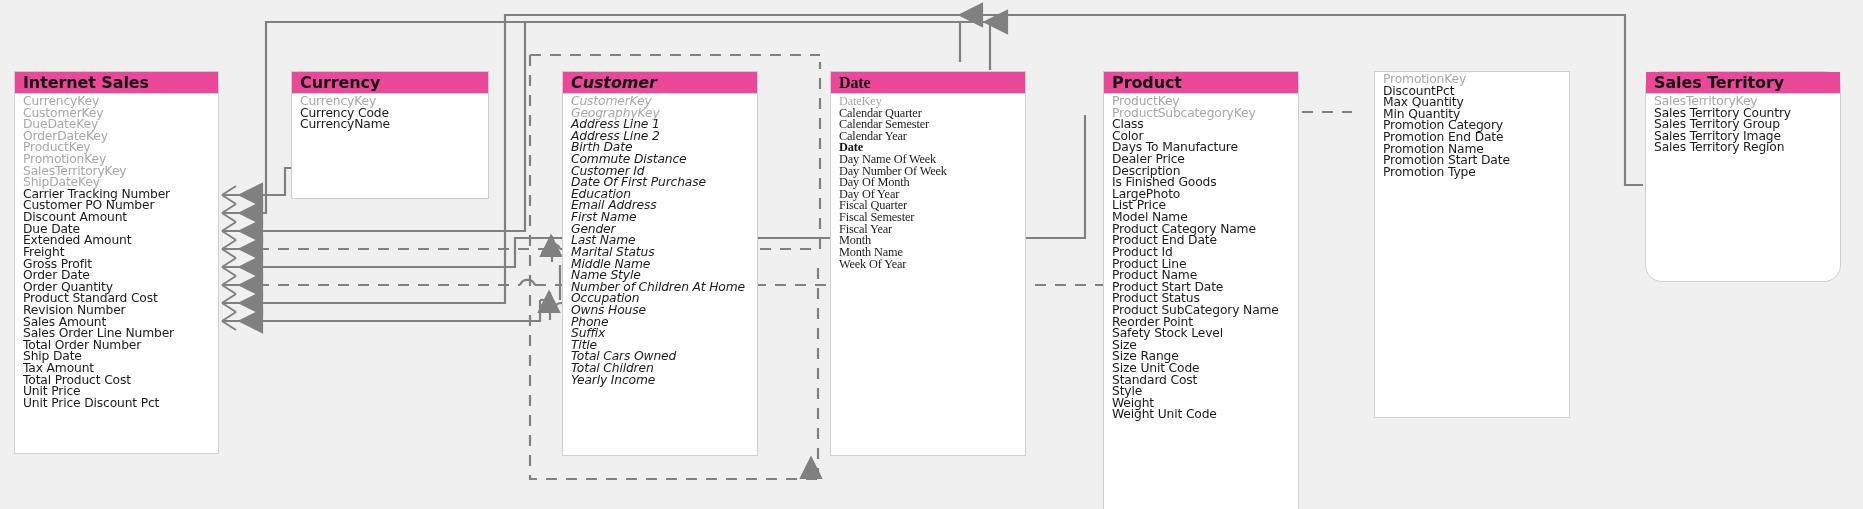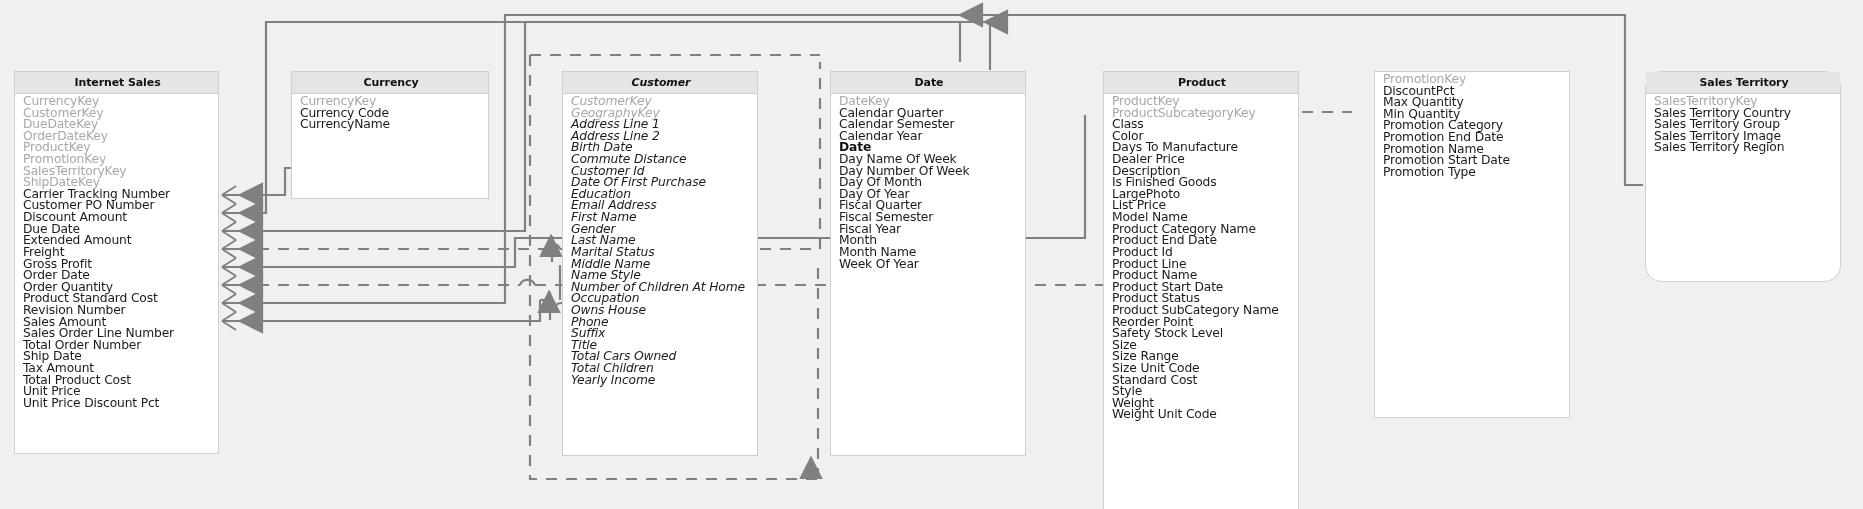--- a/index.html
+++ b/index.html
@@ -15,30 +15,29 @@
   #links{position:absolute;left:0;top:0;width:1863px;height:509px;pointer-events:none;}
 
   .entity{
     position:absolute;
     background:#ffffff;
     border:1px solid #cfcfcf;
     box-sizing:border-box;
     z-index:5;
   }
   .entity-header{
-    background:#e5e5e5;
+    background:#ec4899;
     color:#111111;
     font-weight:bold;
-    font-size:11px;
+    font-size:16px;
     line-height:15px;
     padding:3px 6px 3px 8px;
     border-bottom:1px solid #cfcfcf;
     white-space:nowrap;
     letter-spacing:-0.1px;
-    text-align:center;
   }
   .entity-fields{
     padding:2px 6px 4px 8px;
     background:#ffffff;
   }
   .field{
     font-size:12.3px;
     line-height:11.62px;
     color:#1b1b1b;
     white-space:nowrap;
@@ -250,21 +249,21 @@
           <div class="field">Occupation</div>
           <div class="field">Owns House</div>
           <div class="field">Phone</div>
           <div class="field">Suffix</div>
           <div class="field">Title</div>
           <div class="field">Total Cars Owned</div>
           <div class="field">Total Children</div>
           <div class="field">Yearly Income</div>
         </div>
       </div>
-      <div class="entity" style="left: 830px; top: 71px; width: 196px; height: 385px;">
+      <div class="entity" style="left: 830px; top: 71px; width: 196px; height: 385px; font-family: Liberation Serif, serif;">
         <div class="entity-header">Date</div>
         <div class="entity-fields">
           <div class="field key">DateKey</div>
           <div class="field">Calendar Quarter</div>
           <div class="field">Calendar Semester</div>
           <div class="field">Calendar Year</div>
           <div class="field strong">Date</div>
           <div class="field">Day Name Of Week</div>
           <div class="field">Day Number Of Week</div>
           <div class="field">Day Of Month</div>

